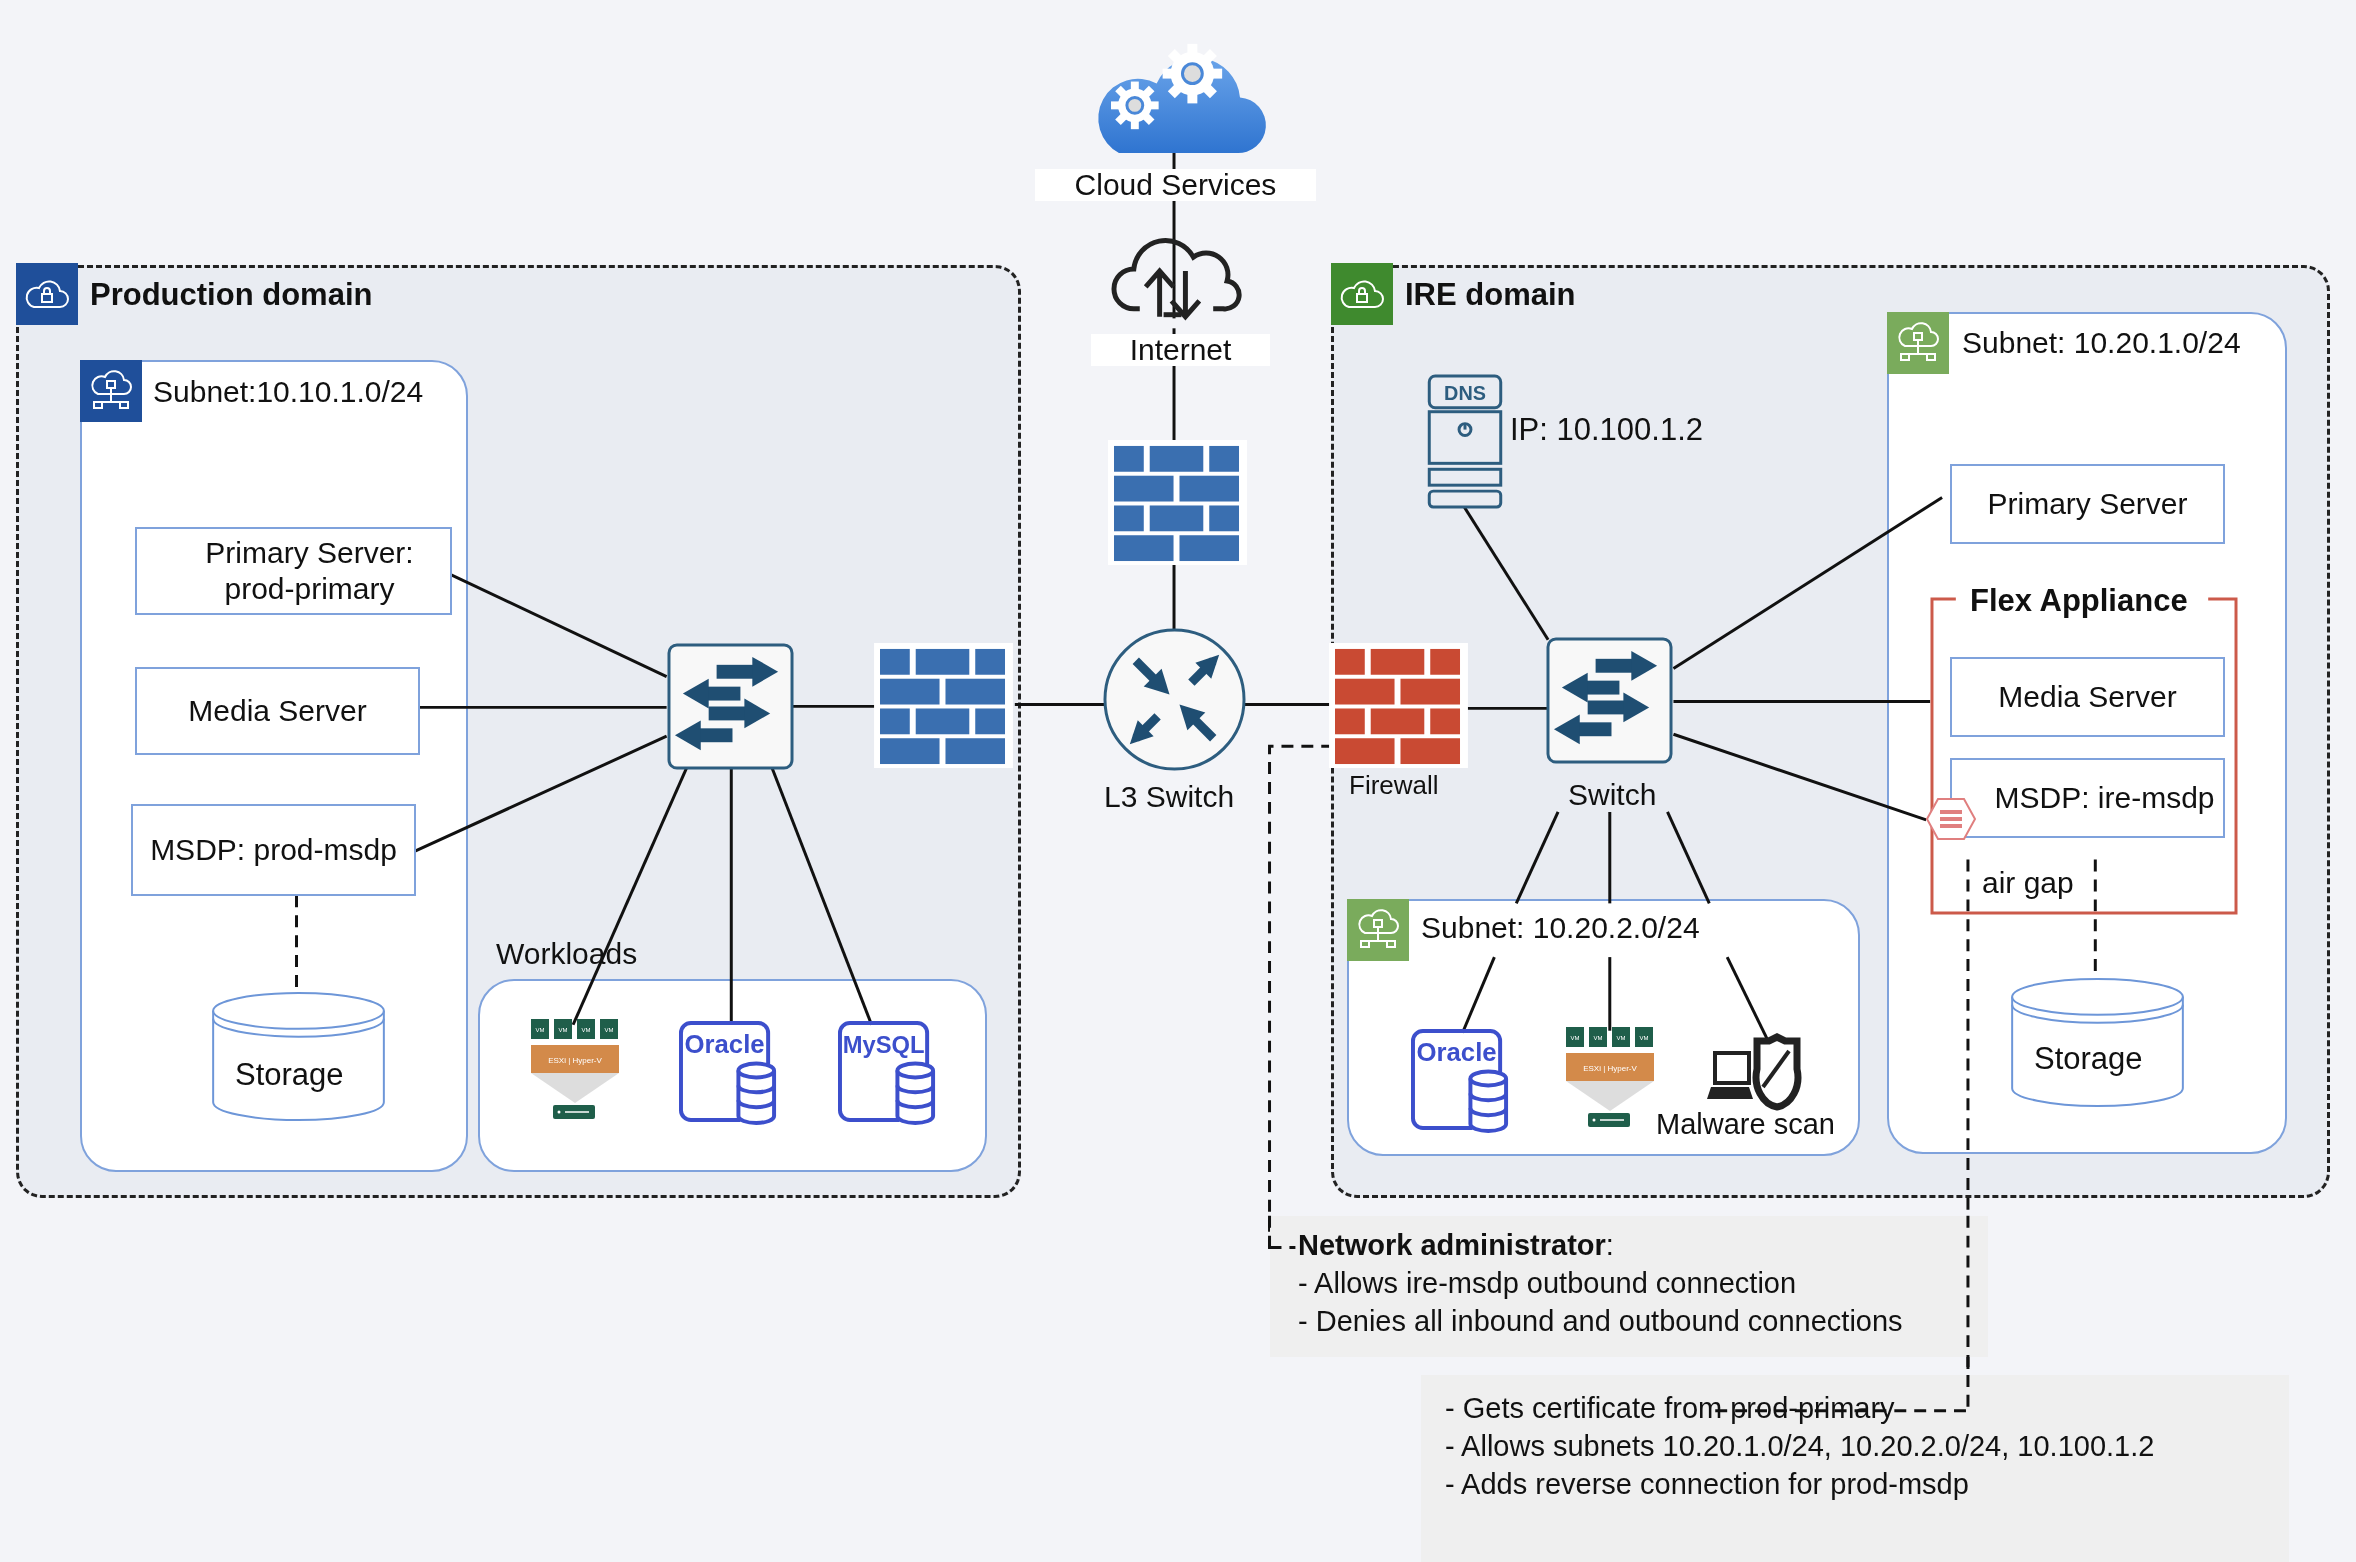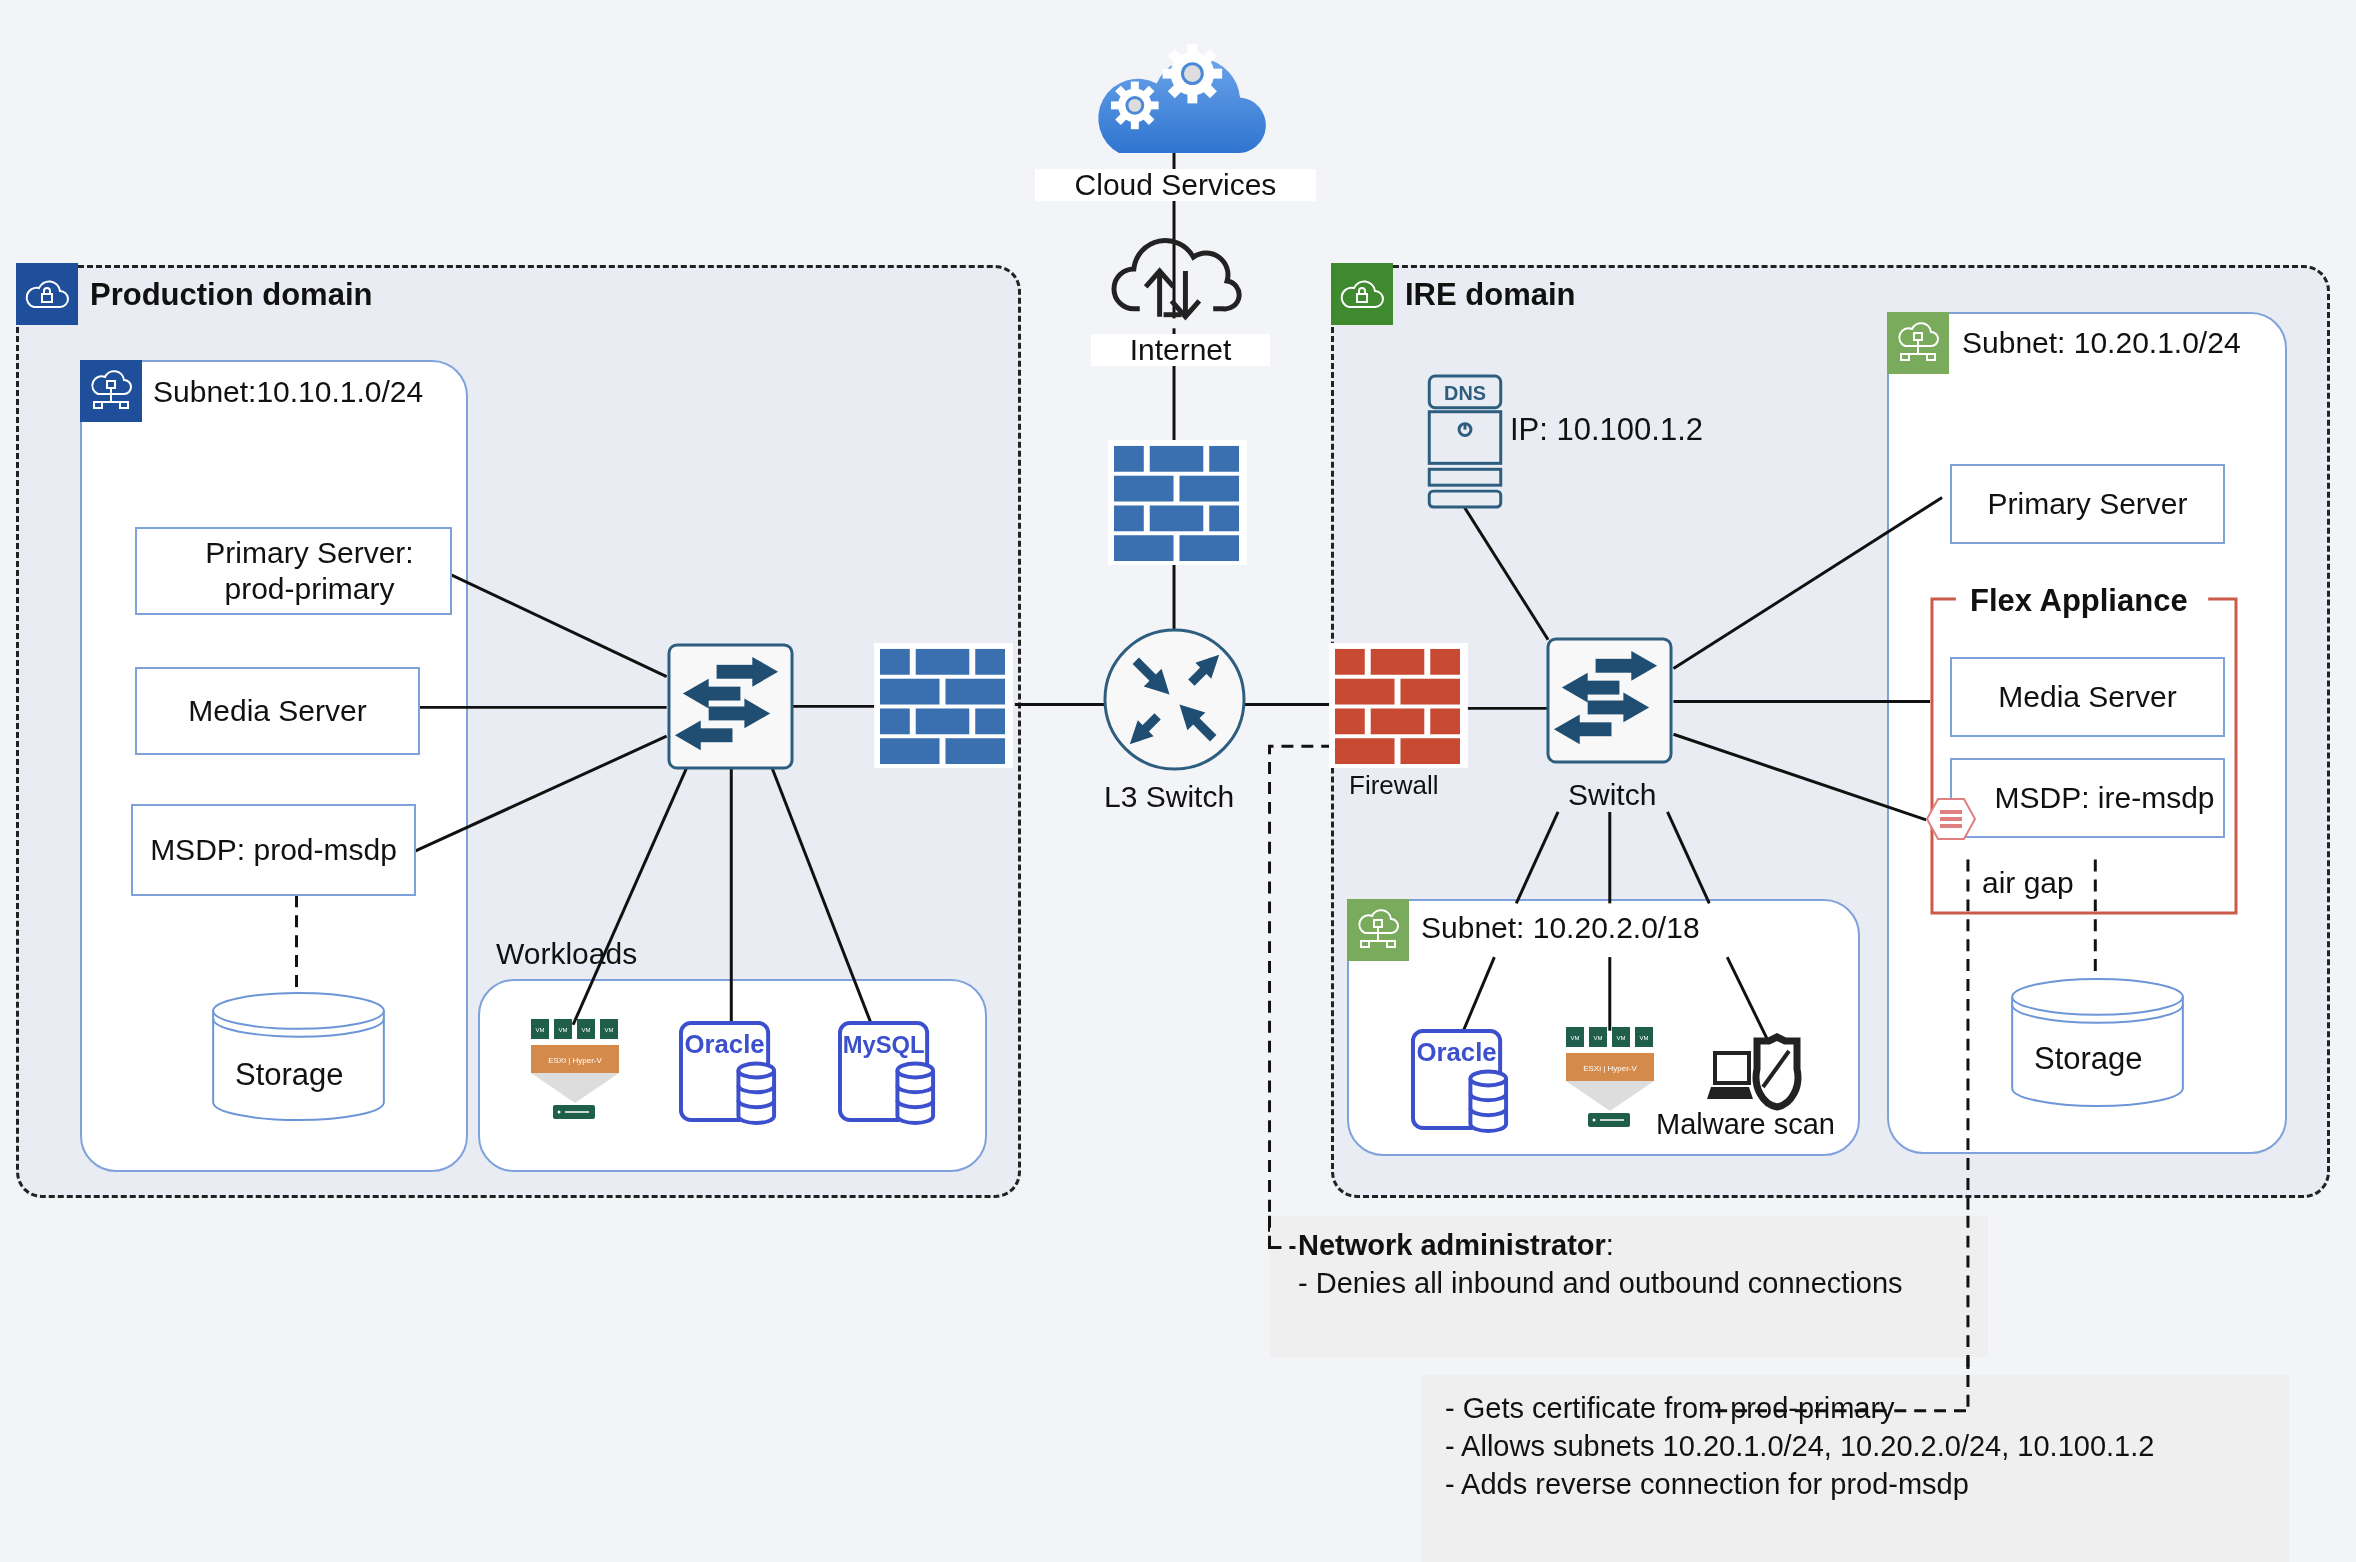--- a/index.html
+++ b/index.html
@@ -330,21 +330,21 @@
 </svg>
 <div class="txt" style="left:1982px;top:866px;font-size:30px;">air gap</div>
 
 <svg width="175" height="131" viewBox="0 0 176 132" style="left:2010px;top:977px;">
   <path d="M2 20 v92 a86 18 0 0 0 172 0 v-92" fill="#fff" stroke="#6d96d8" stroke-width="2"></path>
   <ellipse cx="88" cy="20" rx="86" ry="18" fill="#fff" stroke="#6d96d8" stroke-width="2"></ellipse>
   <path d="M2 28 a86 18 0 0 0 172 0" fill="none" stroke="#6d96d8" stroke-width="2"></path>
 </svg>
 <div class="txt" style="left:2034px;top:1041px;font-size:31px;">Storage</div>
 
-<div class="sub-title" style="left:1417px;top:911px;background:#fff;padding:0 4px;">Subnet: 10.20.2.0/18</div>
+<div class="sub-title" style="left:1417px;top:911px;background:#fff;padding:0 4px;">Subnet: 10.20.2.0/24</div>
 
 <svg width="103" height="103" viewBox="0 0 104 104" style="left:1411px;top:1029px;">
   <path d="M62 100 H12 a10 10 0 0 1-10-10 V12 a10 10 0 0 1 10-10 h68 a10 10 0 0 1 10 10 v32" fill="none" stroke="#3c4fcc" stroke-width="4"></path>
   <text x="46" y="32" fill="#3c4fcc" font-size="26" font-weight="bold" font-family="Liberation Sans, sans-serif" text-anchor="middle">Oracle</text>
   <g fill="#fff" stroke="#3c4fcc" stroke-width="4">
     <path d="M60 50 v46 a18 7 0 0 0 36 0 v-46"></path>
     <ellipse cx="78" cy="50" rx="18" ry="7"></ellipse>
     <path d="M60 65 a18 7 0 0 0 36 0 M60 80 a18 7 0 0 0 36 0" fill="none"></path>
   </g>
 </svg>
@@ -373,20 +373,21 @@
 <svg width="100" height="76" viewBox="0 0 100 76" style="left:1707px;top:1035px;">
   <rect x="8" y="18" width="34" height="30" fill="none" stroke="#222" stroke-width="4"></rect>
   <polygon points="0,64 46,64 42,52 4,52" fill="#222"></polygon>
   <path d="M70 2 l8 4 l12 0 l0 28 a24 30 0 0 1-20 38 a24 30 0 0 1-20-38 l0-28 l12 0z" fill="#fff" stroke="#222" stroke-width="7"></path>
   <line x1="56" y1="52" x2="82" y2="16" stroke="#222" stroke-width="4"></line>
 </svg>
 <div class="txt" style="left:1656px;top:1108px;font-size:29px;">Malware scan</div>
 
 <div class="note" style="left:1270px;top:1216px;width:718px;height:141px;padding-left:28px;">
   <div><b>Network administrator</b><span>:</span></div>
+  <div>- Allows ire-msdp outbound connection</div>
   <div>- Denies all inbound and outbound connections</div>
 </div>
 
 <div class="note" style="left:1421px;top:1375px;width:868px;height:187px;padding-top:14px;">
   <div>- Gets certificate from prod-primary</div>
   <div>- Allows subnets 10.20.1.0/24, 10.20.2.0/24, 10.100.1.2</div>
   <div>- Adds reverse connection for prod-msdp</div>
 </div>
 
 <svg width="2356" height="1562" style="left:0;top:0;pointer-events:none;" viewBox="0 0 2368 1570">

